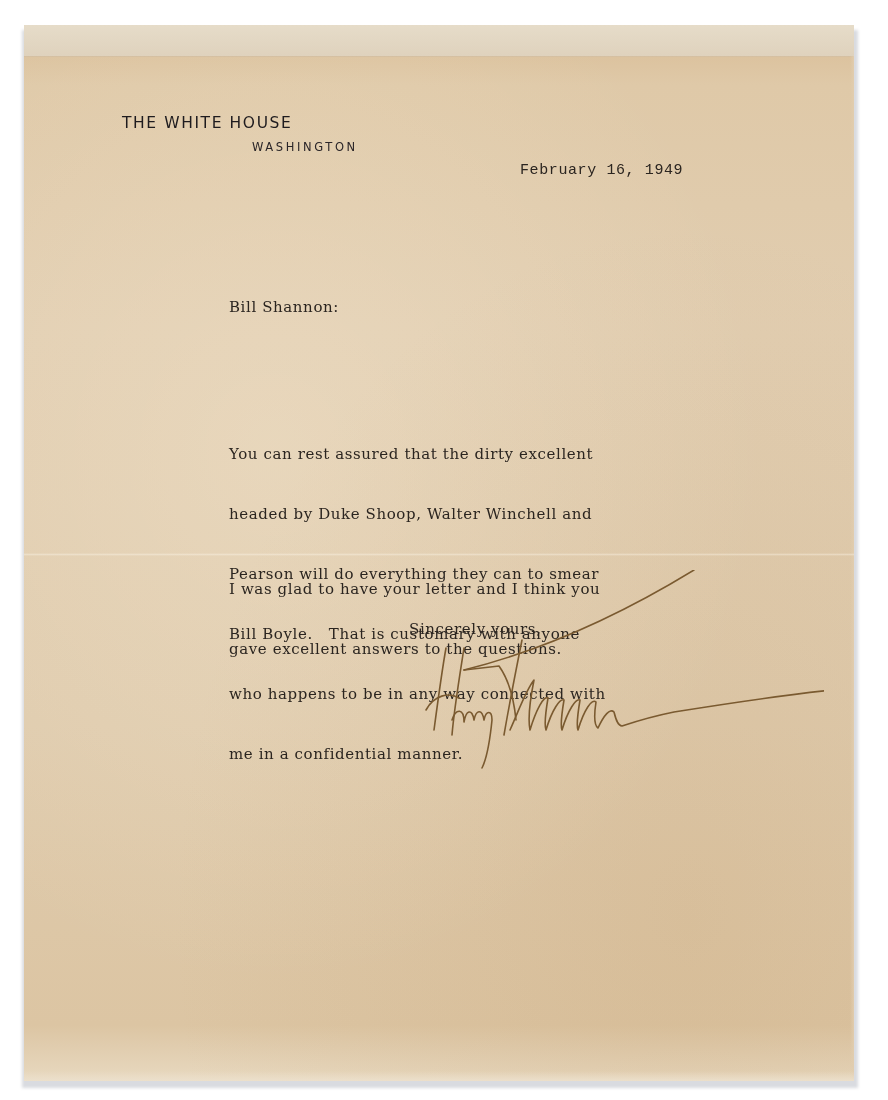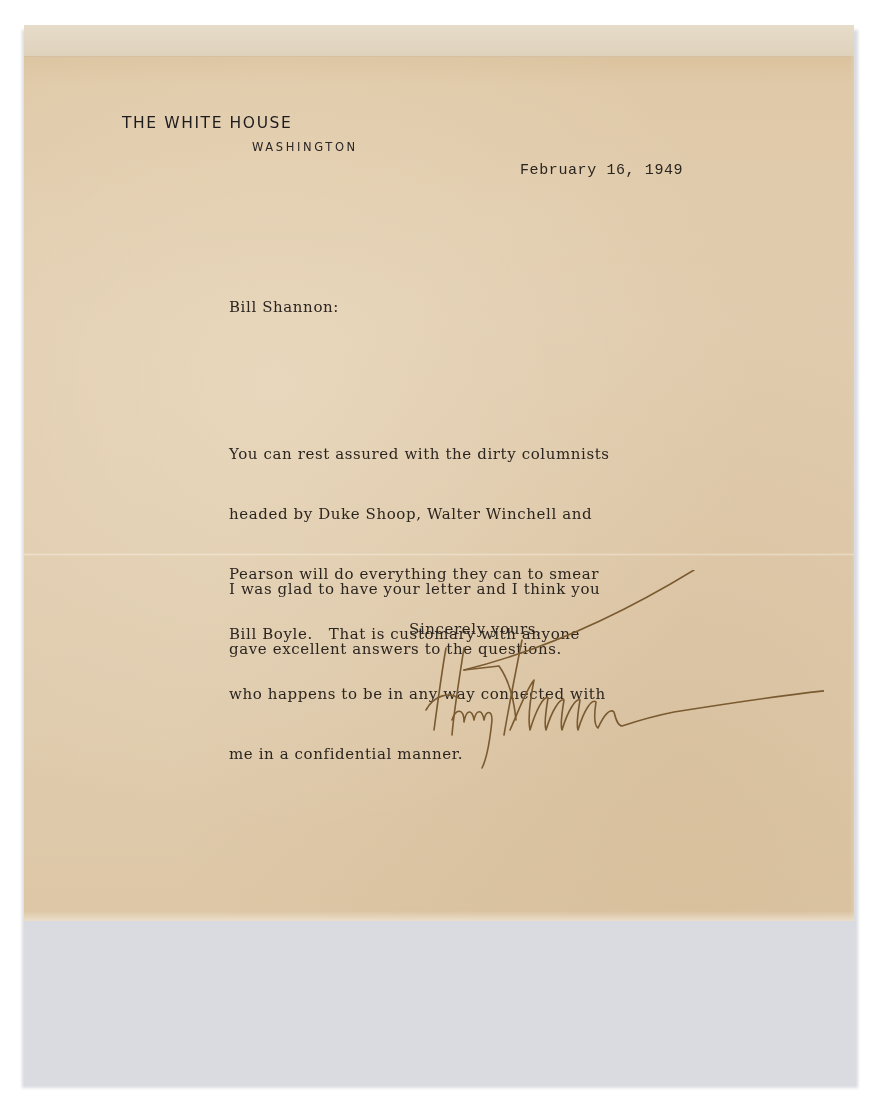--- a/index.html
+++ b/index.html
@@ -23,21 +23,21 @@
       width: 836px;
       height: 1058px;
       background: #d9dbe0;
       filter: blur(1.5px);
     }
     .page {
       position: absolute;
       left: 24px;
       top: 25px;
       width: 830px;
-      height: 896px;
+      height: 1056px;
       background:
         radial-gradient(ellipse at 30% 40%, rgba(255,245,225,0.25), rgba(0,0,0,0) 60%),
         radial-gradient(ellipse at 80% 85%, rgba(190,150,100,0.18), rgba(0,0,0,0) 55%),
         linear-gradient(180deg, #e3d5bf 0px, #e0d1b9 28px, #dcc39f 32px, #dfc9a8 60px, #e1cdb0 300px, #dfcbad 700px, #dcc5a3 1000px, #e8d9c0 1056px);
       overflow: hidden;
     }
     .page-top-band {
       position: absolute;
       left: 0;
       top: 0;
@@ -147,21 +147,21 @@
 
     <div class="letterhead-title">THE WHITE HOUSE</div>
     <div class="letterhead-city">WASHINGTON</div>
 
     <div class="typed date">February 16, 1949</div>
 
     <div class="typed body-block salutation">Bill Shannon:</div>
 
 
     <div class="typed body-block para2">
-      <span class="line">You can rest assured with the dirty columnists</span>
+      <span class="line">You can rest assured that the dirty excellent</span>
       <span class="line">headed by Duke Shoop, Walter Winchell and</span>
       <span class="line">Pearson will do everything they can to smear</span>
       <span class="line">Bill Boyle.   That is customary with anyone</span>
       <span class="line">who happens to be in any way connected with</span>
       <span class="line">me in a confidential manner.</span>
     </div>
 
     <div class="typed body-block para3">
       <span class="line">I was glad to have your letter and I think you</span>
       <span class="line">gave excellent answers to the questions.</span>

